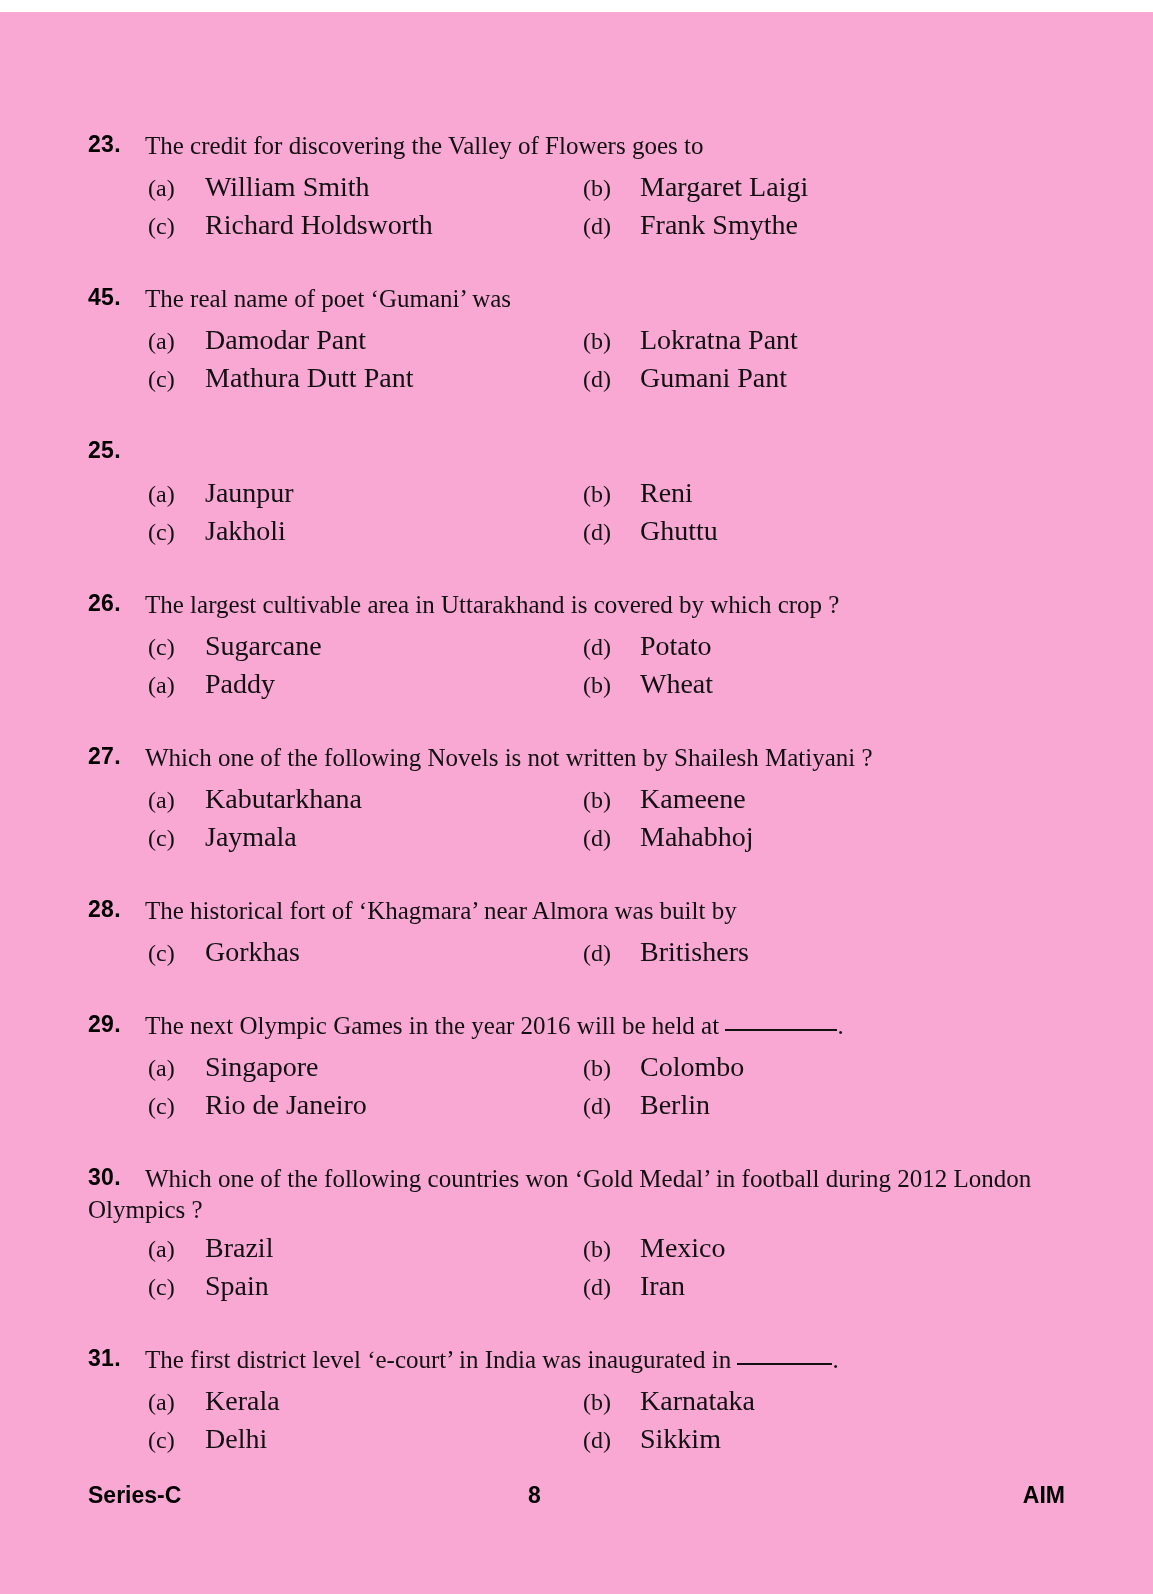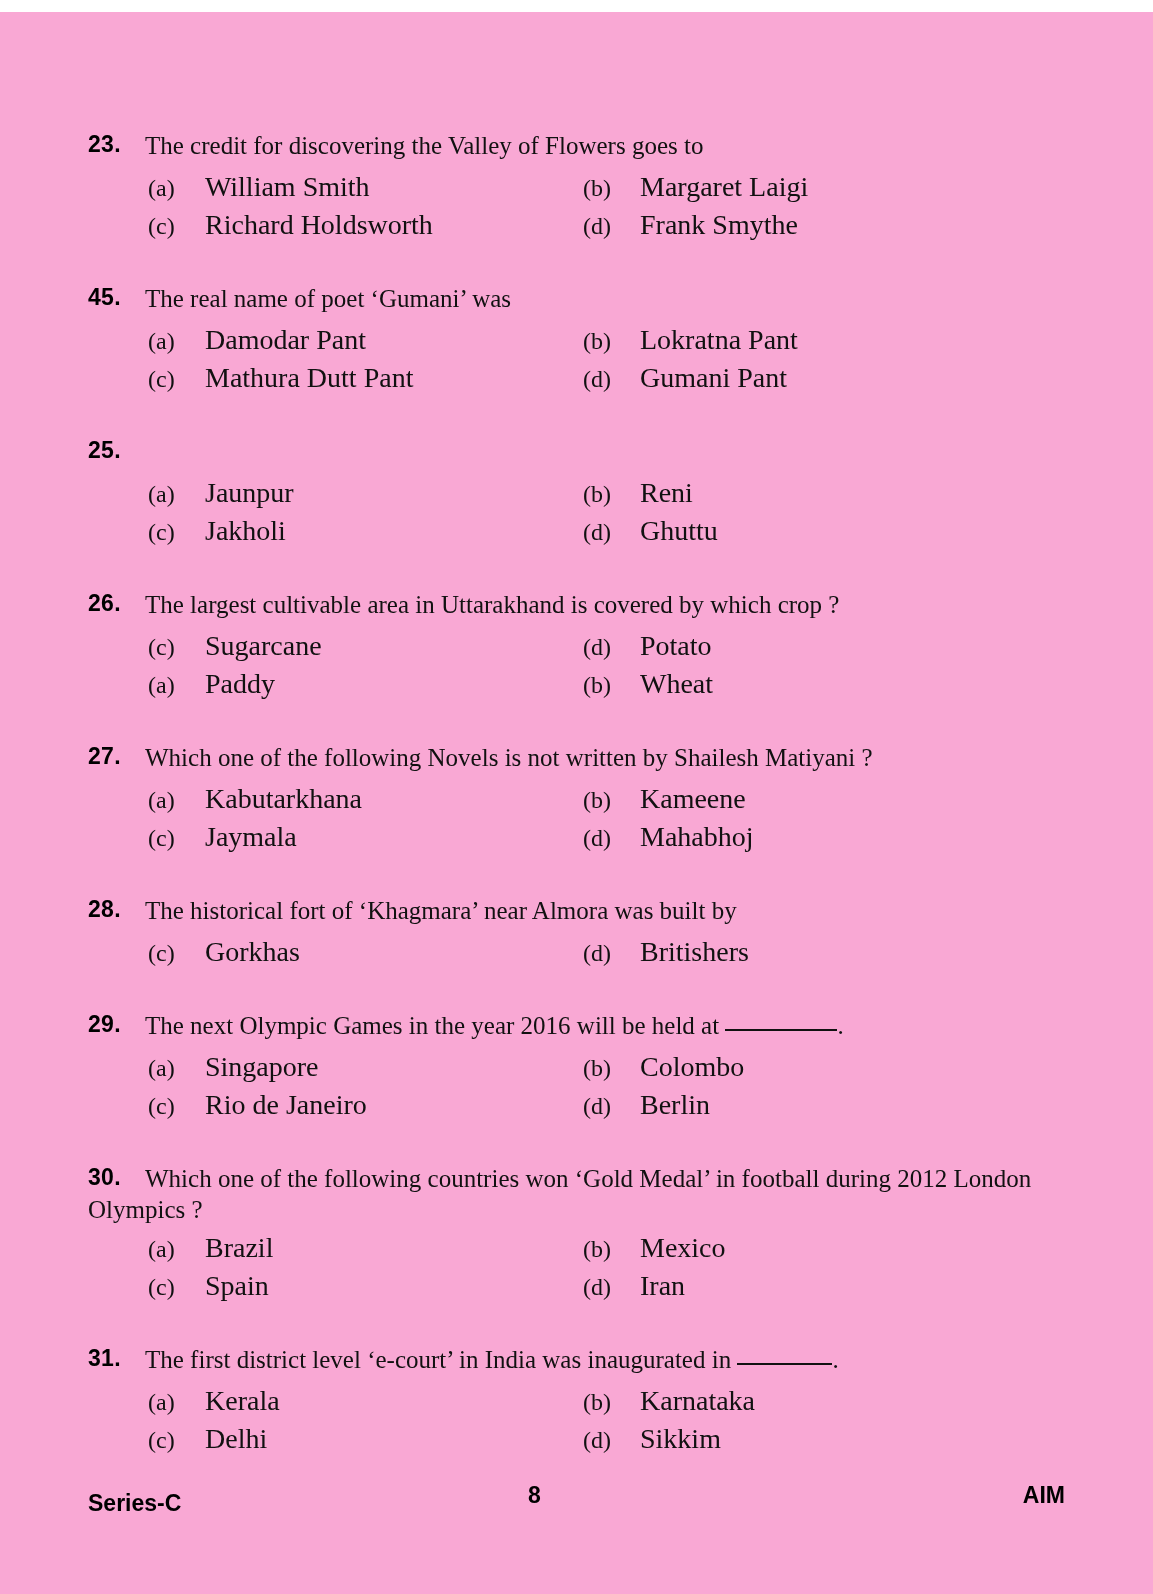--- a/index.html
+++ b/index.html
@@ -103,21 +103,21 @@
     top: 1470px;
     height: 40px;
     font-family: "Liberation Sans", "DejaVu Sans", sans-serif;
     font-weight: bold;
     font-size: 23px;
     color: #000000;
   }
   .footer-left {
     position: absolute;
     left: 0;
-    top: 8px;
+    top: 0;
   }
   .footer-center {
     position: absolute;
     left: 0;
     right: 0;
     top: 0;
     text-align: center;
     margin-left: -84px;
   }
   .footer-right {

